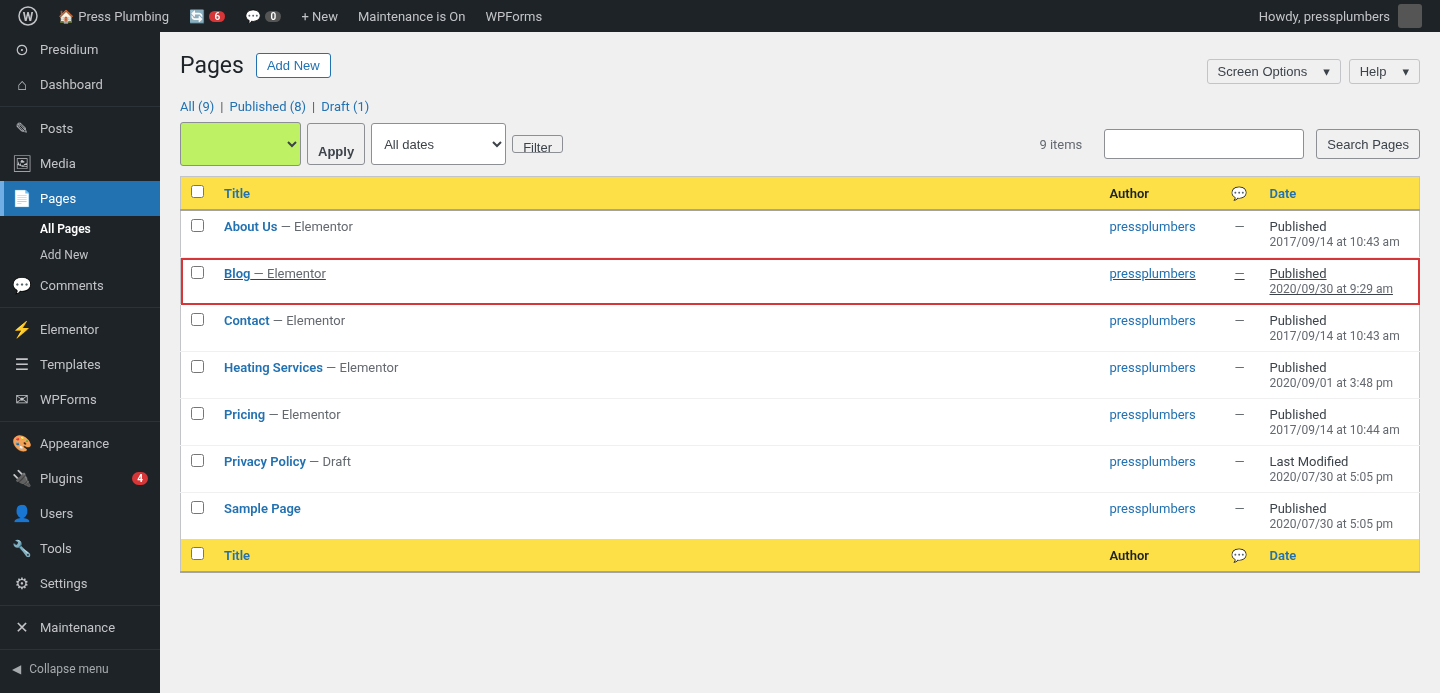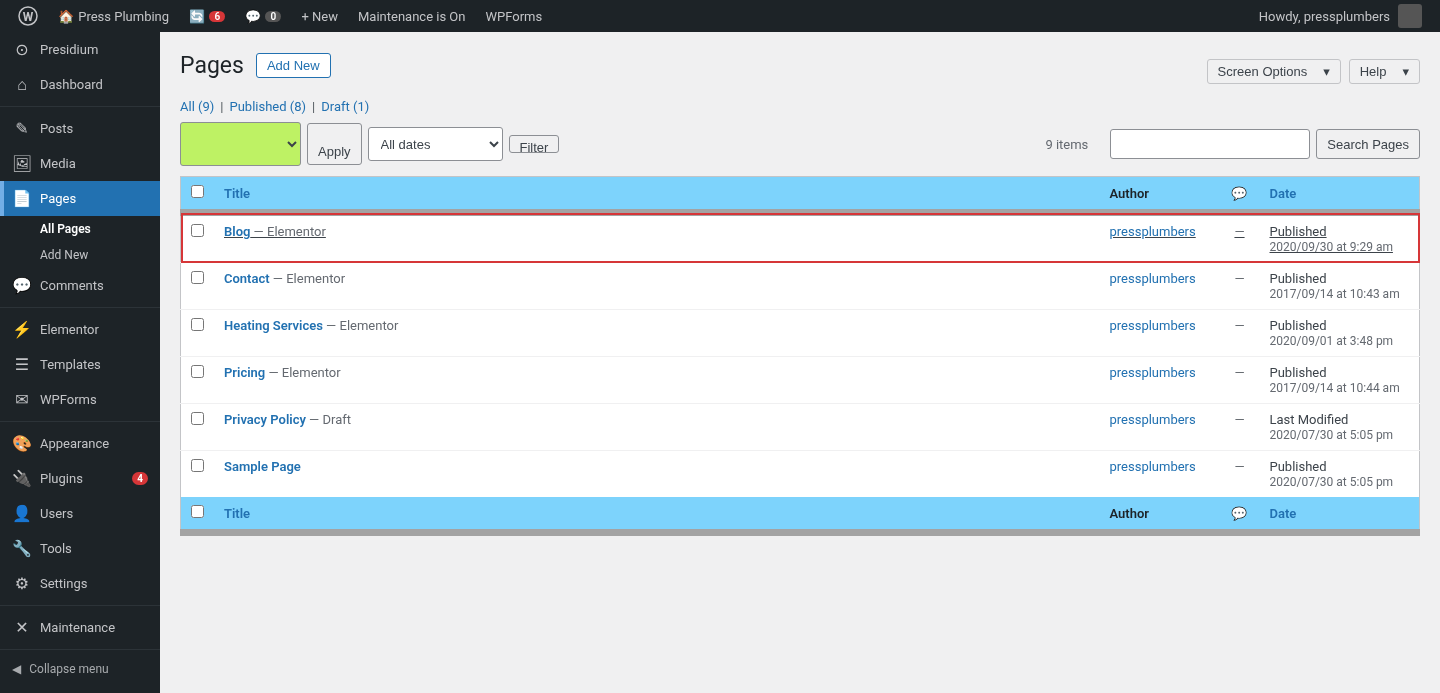--- a/index.html
+++ b/index.html
@@ -166,30 +166,31 @@
     }
     .apply-btn {
       background: #f0f0f1;
       border: 1px solid #8c8f94;
       color: #3c434a;
       padding: 20px 10px;
       border-radius: 3px;
       cursor: pointer;
       font-size: 13px;
       height: 30px;
+      font-weight: bold;
     }
     .date-select {
       border: 1px solid #8c8f94;
       border-radius: 3px;
       padding: 4px 8px;
       background: #fff;
       font-size: 13px;
       color: #3c434a;
       cursor: pointer;
-      height: 34px;
+      height: 42px;
     }
     .filter-btn {
       background: #f0f0f1;
       border: 1px solid #8c8f94;
       color: #3c434a;
       padding: 4px 10px;
       border-radius: 3px;
       cursor: pointer;
       font-size: 13px;
       height: 18px;
@@ -215,22 +216,22 @@
     }
 
     
     .wp-list-table {
       width: 100%;
       border-collapse: collapse;
       background: #fff;
       border: 1px solid #c3c4c7;
     }
     .wp-list-table th {
-      background: #7dd3fc;
-      border-bottom: 7px solid #a3a3a3;
+      background: #fde047;
+      border-bottom: 2px solid #a3a3a3;
       padding: 8px 10px;
       text-align: left;
       font-size: 13px;
       font-weight: 600;
       color: #1d2327;
     }
     .wp-list-table th a { color: #2271b1; text-decoration: none; }
     .wp-list-table th.check-column { width: 30px; }
     .wp-list-table th.author-col { width: 120px; }
     .wp-list-table th.comment-col { width: 40px; text-align: center; }
@@ -415,21 +416,21 @@
         <option>Move to Trash</option>
       </select>
       <button class="apply-btn">Apply</button>
       <select class="date-select">
         <option>All dates</option>
         <option>September 2020</option>
         <option>September 2017</option>
       </select>
       <button class="filter-btn">Filter</button>
       <span class="items-count">9 items</span>
-      <div style="margin-left:16px; display:flex; gap:6px; align-items:center;">
+      <div style="margin-left:16px; display:flex; gap:12px; align-items:center;">
         <input class="search-input" type="text" placeholder="" style="">
         <button class="search-btn">Search Pages</button>
       </div>
     </div>
 
     <table class="wp-list-table">
       <thead>
         <tr>
           <th class="check-column">
             <input type="checkbox" style="">
@@ -443,20 +444,38 @@
           <th class="comment-col">
             <span>💬</span>
           </th>
           <th class="date-col">
             <a>Date</a>
           </th>
         </tr>
       </thead>
       <tbody id="table-body">
 
+      <tr>
+      <td class="check-column">
+        <input type="checkbox" style="">
+      </td>
+      <td>
+        <a class="page-title-link">About Us<span class="page-suffix"> — Elementor</span></a>
+      </td>
+      <td class="author-col">
+        <a class="author-link">pressplumbers</a>
+      </td>
+      <td class="comment-col">
+        <span class="comment-dash">—</span>
+      </td>
+      <td>
+        <span class="date-status">Published</span><br>
+        <span class="date-detail">2017/09/14 at 10:43 am</span>
+      </td>
+    </tr>
           <tr class="row-highlighted">
       <td class="check-column">
         <input type="checkbox" style="">
       </td>
       <td>
         <a class="page-title-link">Blog<span class="page-suffix"> — Elementor</span></a>
       </td>
       <td class="author-col">
         <a class="author-link">pressplumbers</a>
       </td>

